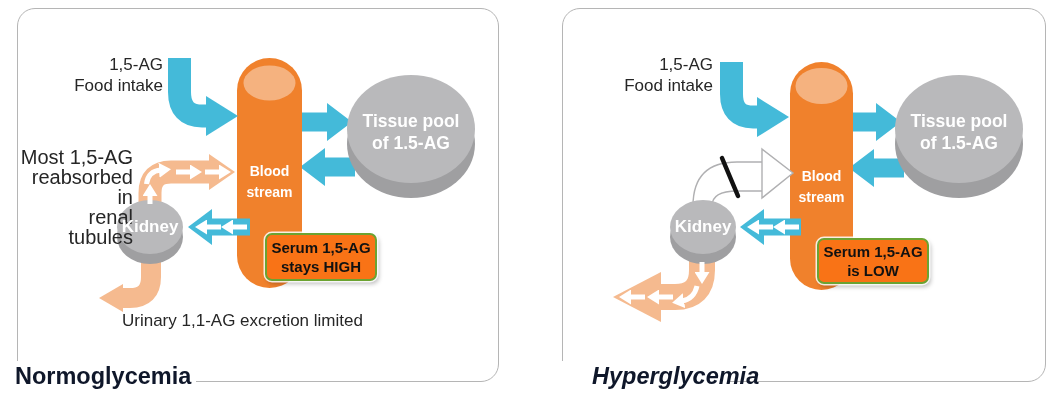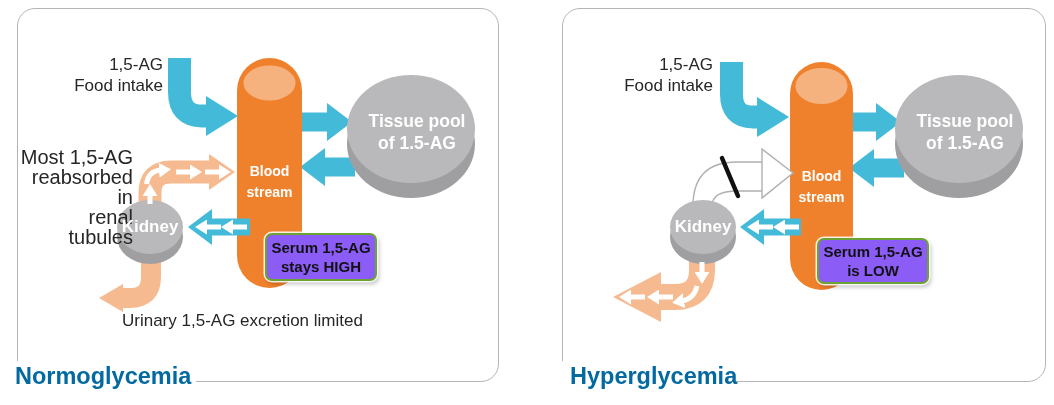--- a/index.html
+++ b/index.html
@@ -5,29 +5,29 @@
   html,body{margin:0;padding:0;background:#fff;}
   .stage{position:relative;width:1054px;height:405px;background:#fff;
          font-family:"Liberation Sans", sans-serif;overflow:hidden;}
   .panel-border{position:absolute;border:1.5px solid #b5b5b5;border-radius:18px;z-index:0;}
   .shapes{position:absolute;left:0;top:0;z-index:1;}
   .txt{position:absolute;z-index:2;white-space:pre-line;color:#262626;}
   .lbl-right{text-align:right;font-size:20px;line-height:20px;}
   .food{font-size:17px;line-height:21px;text-align:right;}
   .node-lbl{color:#fff;font-weight:bold;text-align:center;}
   .blood{font-size:14px;line-height:21px;}
-  .tissue{font-size:17.5px;line-height:22px;padding-left:6px;}
+  .tissue{font-size:17.5px;line-height:22px;}
   .kidney{font-size:17px;}
   .caption{font-size:17px;}
-  .serum-box{position:absolute;z-index:3;background:#8b5cf6;border:2px solid #6ca332;
+  .serum-box{position:absolute;z-index:3;background:#f97316;border:2px solid #6ca332;
              border-radius:7px;display:flex;align-items:center;justify-content:center;
              text-align:center;font-weight:bold;font-size:15px;line-height:19px;color:#111;
              white-space:pre-line;box-shadow:0 0 0 1.5px rgba(255,255,255,.85),2px 3px 4px rgba(0,0,0,.25);}
   .patch{position:absolute;background:#fff;z-index:2;}
-  .title{position:absolute;z-index:3;font-weight:bold;font-size:23.5px;color:#0369a1;white-space:nowrap;}
+  .title{position:absolute;z-index:3;font-weight:bold;font-size:23.5px;color:#0f172a;white-space:nowrap;}
 </style>
 </head>
 <body>
 
 <div class="stage">
 
   <div class="panel-border" style="left:17px;top:8px;width:480px;height:372px;"></div>
   <div class="panel-border" style="left:562px;top:8px;width:482px;height:372px;"></div>
 
   <svg class="shapes" width="1054" height="405" viewBox="0 0 1054 405">
@@ -121,29 +121,29 @@
   <div class="txt lbl-right" style="left:20px;top:147px;width:113px;">Most 1,5-AG
 reabsorbed in
 renal tubules</div>
   <div class="txt node-lbl blood" style="left:237px;top:161px;width:65px;">Blood
 stream</div>
   <div class="txt node-lbl tissue" style="left:347px;top:110px;width:128px;">Tissue pool
 of 1.5-AG</div>
   <div class="txt node-lbl kidney" style="left:117px;top:217px;width:66px;">Kidney</div>
   <div class="serum-box" style="left:265px;top:233px;width:108px;height:44px;">Serum 1,5-AG
 stays HIGH</div>
-  <div class="txt caption" style="left:122px;top:311px;">Urinary 1,5-AG excretion limited</div>
+  <div class="txt caption" style="left:122px;top:311px;">Urinary 1,1-AG excretion limited</div>
   <div class="patch" style="left:0px;top:361px;width:196px;height:44px;"></div>
   <div class="title" style="left:15px;top:363px;">Normoglycemia</div>
 
   <div class="txt food" style="left:590px;top:54px;width:123px;">1,5-AG
 Food intake</div>
   <div class="txt node-lbl blood" style="left:790px;top:166px;width:63px;">Blood
 stream</div>
   <div class="txt node-lbl tissue" style="left:895px;top:110px;width:128px;">Tissue pool
 of 1.5-AG</div>
   <div class="txt node-lbl kidney" style="left:670px;top:217px;width:66px;">Kidney</div>
   <div class="serum-box" style="left:817px;top:238px;width:108px;height:42px;">Serum 1,5-AG
 is LOW</div>
   <div class="patch" style="left:546px;top:361px;width:182px;height:44px;"></div>
-  <div class="title" style="left:570px;top:363px;">Hyperglycemia</div>
+  <div class="title" style="left:592px;top:363px;font-style:italic;">Hyperglycemia</div>
 
 </div>
 
 </body></html>

